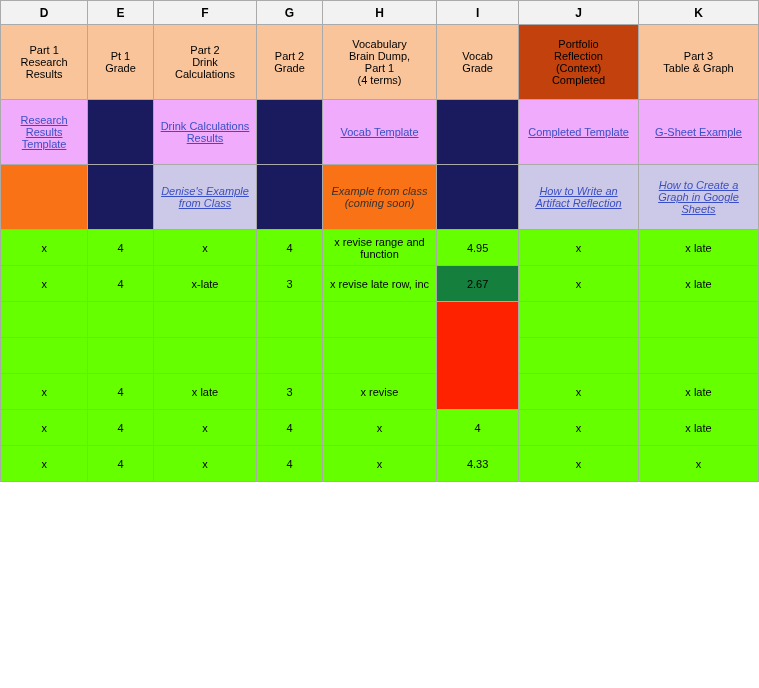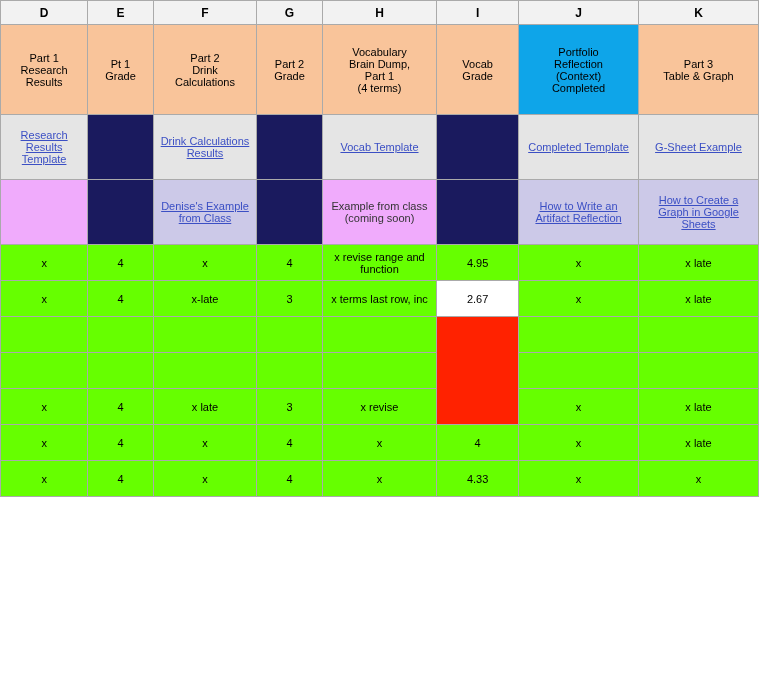--- a/index.html
+++ b/index.html
@@ -26,61 +26,61 @@
     }
 
     
     .section-header {
       background: #f9c49a;
       font-size: 11px;
       font-weight: normal;
       height: 70px;
     }
     .section-header.highlight-j {
-      background: #0ea5e9;
+      background: #c2410c;
     }
 
     
     .template-row {
-      background: #e5e5e5;
+      background: #f0abfc;
       height: 60px;
     }
     .template-row td.dark {
       background: #1a1a5e;
     }
     .template-row a, .extra-row a {
       color: #3b4fc4;
       text-decoration: underline;
       font-size: 11px;
     }
 
     
     .extra-row {
       background: #ccc9e8;
       height: 60px;
     }
     .extra-row td.dark {
       background: #1a1a5e;
     }
     .extra-row td.plain {
-      background: #f0abfc;
+      background: #f97316;
       color: #333;
     }
 
     
     .data-row {
       background: #66ff00;
       height: 36px;
     }
     .data-row td {
       background: #66ff00;
       color: #000;
     }
     .data-row td.yellow-cell {
-      background: #ffffff;
+      background: #15803d;
     }
 
     
     .tall-red {
       background: #ff2200 !important;
     }
 
     .col-d { width: 80px; }
     .col-e { width: 60px; }
     .col-f { width: 95px; }
@@ -110,21 +110,21 @@
     <td class="col-header">D</td>
     <td class="col-header">E</td>
     <td class="col-header">F</td>
     <td class="col-header">G</td>
     <td class="col-header">H</td>
     <td class="col-header">I</td>
     <td class="col-header">J</td>
     <td class="col-header">K</td>
   </tr>
 
-  <tr style="height:90px;">
+  <tr style="height:75px;">
     <td class="section-header">Part 1<br>Research<br>Results</td>
     <td class="section-header">Pt 1<br>Grade</td>
     <td class="section-header">Part 2<br>Drink<br>Calculations</td>
     <td class="section-header">Part 2<br>Grade</td>
     <td class="section-header">Vocabulary<br>Brain Dump,<br>Part 1<br>(4 terms)</td>
     <td class="section-header">Vocab<br>Grade</td>
     <td class="section-header highlight-j">Portfolio<br>Reflection<br>(Context)<br>Completed</td>
     <td class="section-header">Part 3<br>Table &amp; Graph</td>
   </tr>
 
@@ -142,21 +142,21 @@
     </td>
     <td class="dark"></td>
     <td>
       <a href="#">Completed Template</a>
     </td>
     <td>
       <a href="#">G-Sheet Example</a>
     </td>
   </tr>
 
-  <tr class="extra-row" style="height:65px;">
+  <tr class="extra-row" style="height:65px;font-style:italic;">
     <td class="plain"></td>
     <td class="dark"></td>
     <td>
       <a href="#">Denise's Example from Class</a>
     </td>
     <td class="dark"></td>
     <td class="plain">Example from class (coming soon)</td>
     <td class="dark"></td>
     <td>
       <a href="#">How to Write an Artifact Reflection</a>
@@ -175,21 +175,21 @@
     <td>4.95</td>
     <td>x</td>
     <td>x late</td>
   </tr>
 
   <tr class="data-row">
     <td>x</td>
     <td>4</td>
     <td>x-late</td>
     <td>3</td>
-    <td>x terms last row, inc</td>
+    <td>x revise late row, inc</td>
     <td class="yellow-cell">2.67</td>
     <td>x</td>
     <td>x late</td>
   </tr>
 
   <tr class="data-row" style="height:36px;">
     <td></td>
     <td></td>
     <td></td>
     <td></td>

